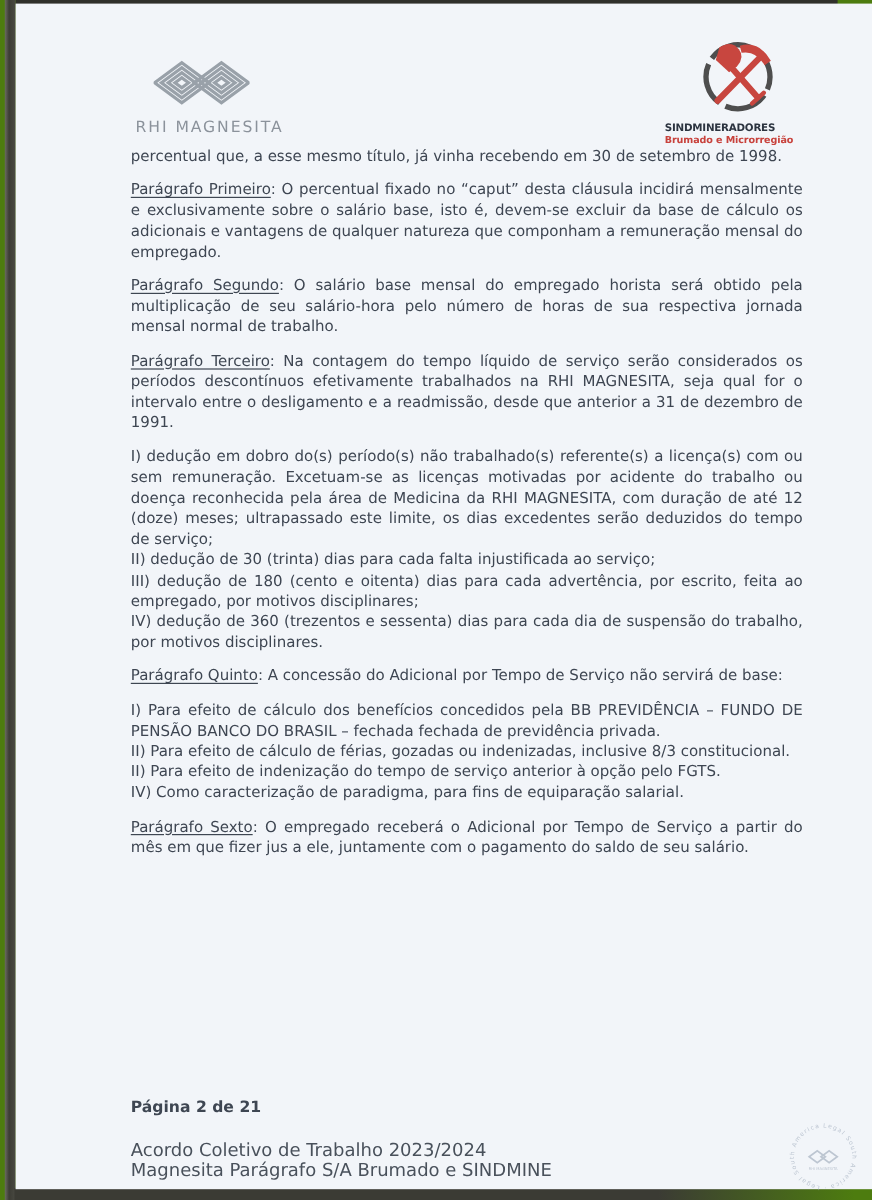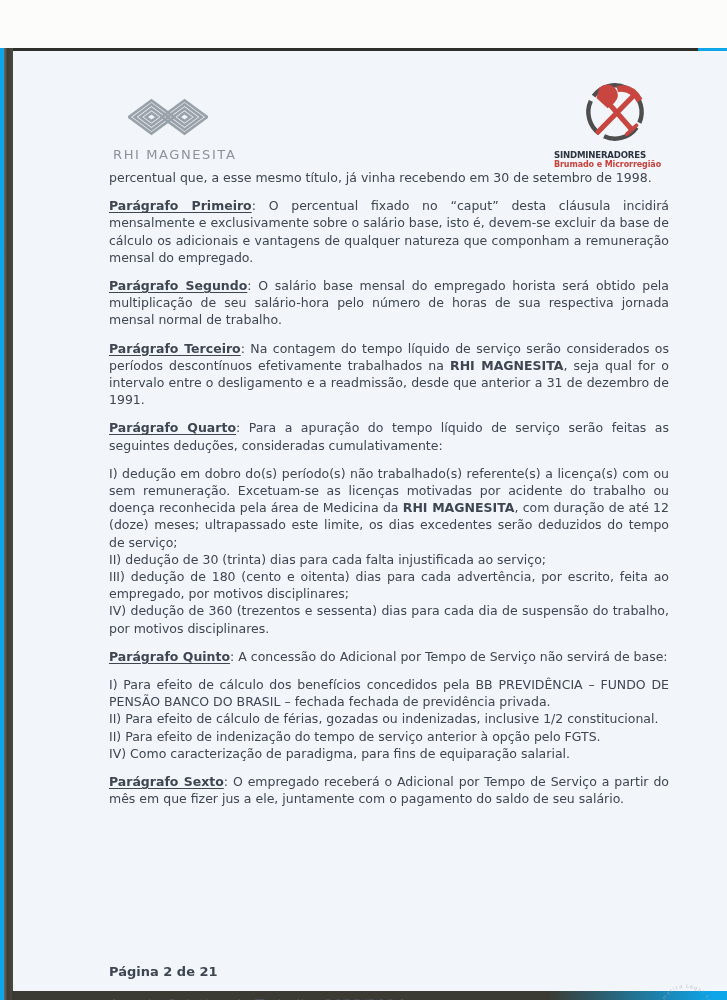--- a/index.html
+++ b/index.html
@@ -1,21 +1,21 @@
 <!DOCTYPE html>
 <html><head>
 <meta charset="utf-8">
 <style>
   html,body{margin:0;padding:0;}
   body{
     width:727px;height:1000px;position:relative;overflow:hidden;
     background:#fcfcfb;
     font-family:"DejaVu Sans","Liberation Sans",sans-serif;
   }
-  .page{position:absolute;inset:0;background:#0ea5e9;margin-top:48px;}
+  .page{position:absolute;inset:0;background:#4d7c0f;}
   
   .edge-left{position:absolute;left:4px;top:0;width:9px;height:1000px;
     background:linear-gradient(90deg,#6b6b62,#3c3c35 40%,#4a4a42);}
   .edge-top{position:absolute;left:13px;top:0;right:29px;height:4px;background:#30302b;}
   .edge-bottom{position:absolute;left:12px;bottom:0;right:0;height:10px;
     background:linear-gradient(90deg,#3b3b34 75%,rgba(59,59,52,0) 98%);}
   .sheet{position:absolute;left:13px;top:3px;right:0;bottom:9px;background:#f2f5f9;}
 
   
   .rhi-logo{position:absolute;left:100px;top:40px;width:130px;}
@@ -31,21 +31,21 @@
   .text-body{
     position:absolute;left:96px;top:118px;width:560px;
     font-size:12.5px;line-height:17.2px;color:#3e4652;
     text-align:justify;
   }
   .text-body p{margin:0;}
   .text-body p.p{margin-bottom:11px;}
   .text-body p.item{margin:0;}
   .text-body p.item-end{margin-bottom:11px;}
   .text-body p.heading{margin:8px 0 8px 0;font-size:13px;}
-  .b{font-weight:bold;}
+  .b{font-weight:normal;}
   .u{text-decoration:underline;text-underline-offset:2px;}
 
   
   .page-number{position:absolute;left:96px;top:913px;width:560px;text-align:left;
     font-size:13px;font-weight:bold;color:#3e4652;}
   .footer-lines{position:absolute;left:96px;top:947px;width:560px;text-align:left;
     font-size:15px;line-height:17px;color:#49515b;}
 
   
   .stamp{position:absolute;left:634px;top:925px;opacity:0.6;}
@@ -89,28 +89,27 @@
       </svg>
       <div class="sind-name">SINDMINERADORES</div>
       <div class="sind-sub">Brumado e Microrregião</div>
     </div>
 
     <div class="text-body">
         <p class="p"><span>percentual que, a esse mesmo título, já vinha recebendo em 30 de setembro de 1998.</span></p>
         <p class="p"><span class="b u">Parágrafo Primeiro</span><span>: O percentual fixado no “caput” desta cláusula incidirá mensalmente e exclusivamente sobre o salário base, isto é, devem-se excluir da base de cálculo os adicionais e vantagens de qualquer natureza que componham a remuneração mensal do empregado.</span></p>
         <p class="p"><span class="b u">Parágrafo Segundo</span><span>: O salário base mensal do empregado horista será obtido pela multiplicação de seu salário-hora pelo número de horas de sua respectiva jornada mensal normal de trabalho.</span></p>
         <p class="p"><span class="b u">Parágrafo Terceiro</span><span>: Na contagem do tempo líquido de serviço serão considerados os períodos descontínuos efetivamente trabalhados na </span><span class="b">RHI MAGNESITA</span><span>, seja qual for o intervalo entre o desligamento e a readmissão, desde que anterior a 31 de dezembro de 1991.</span></p>
-        <p class="p"><span class="b u">Parágrafo Quarto</span><span>: Para a apuração do tempo líquido de serviço serão feitas as seguintes deduções, consideradas cumulativamente:</span></p>
         <p class="item"><span>I) dedução em dobro do(s) período(s) não trabalhado(s) referente(s) a licença(s) com ou sem remuneração. Excetuam-se as licenças motivadas por acidente do trabalho ou doença reconhecida pela área de Medicina da </span><span class="b">RHI MAGNESITA</span><span>, com duração de até 12 (doze) meses; ultrapassado este limite, os dias excedentes serão deduzidos do tempo de serviço;</span></p>
         <p class="item"><span>II) dedução de 30 (trinta) dias para cada falta injustificada ao serviço;</span></p>
         <p class="item"><span>III) dedução de 180 (cento e oitenta) dias para cada advertência, por escrito, feita ao empregado, por motivos disciplinares;</span></p>
         <p class="item-end"><span>IV) dedução de 360 (trezentos e sessenta) dias para cada dia de suspensão do trabalho, por motivos disciplinares.</span></p>
         <p class="p"><span class="b u">Parágrafo Quinto</span><span>: A concessão do Adicional por Tempo de Serviço não servirá de base:</span></p>
         <p class="item"><span>I) Para efeito de cálculo dos benefícios concedidos pela BB PREVIDÊNCIA – FUNDO DE PENSÃO BANCO DO BRASIL – fechada fechada de previdência privada.</span></p>
-        <p class="item"><span>II) Para efeito de cálculo de férias, gozadas ou indenizadas, inclusive 1/2 constitucional.</span></p>
+        <p class="item"><span>II) Para efeito de cálculo de férias, gozadas ou indenizadas, inclusive 8/3 constitucional.</span></p>
         <p class="item"><span>II) Para efeito de indenização do tempo de serviço anterior à opção pelo FGTS.</span></p>
         <p class="item-end"><span>IV) Como caracterização de paradigma, para fins de equiparação salarial.</span></p>
         <p class="p"><span class="b u">Parágrafo Sexto</span><span>: O empregado receberá o Adicional por Tempo de Serviço a partir do mês em que fizer jus a ele, juntamente com o pagamento do saldo de seu salário.</span></p>
       </div>
 
     <div class="page-number">Página 2 de 21</div>
     <div class="footer-lines">
       <div>Acordo Coletivo de Trabalho 2023/2024</div>
       <div>Magnesita Parágrafo S/A Brumado e SINDMINE</div>
     </div>

